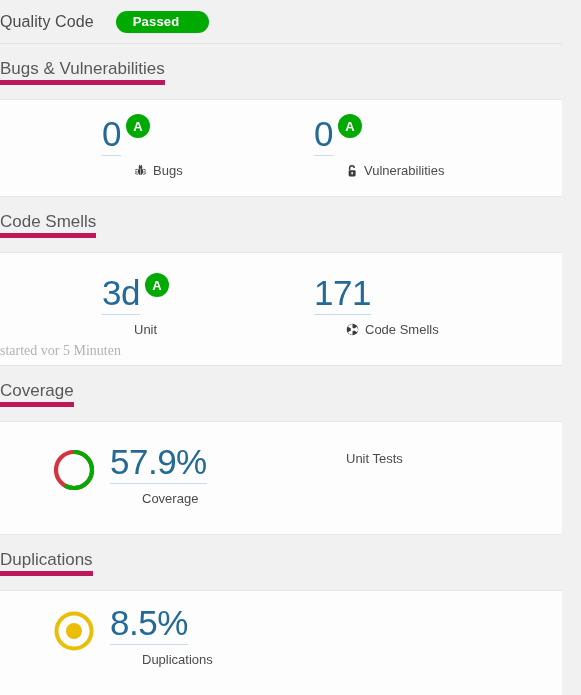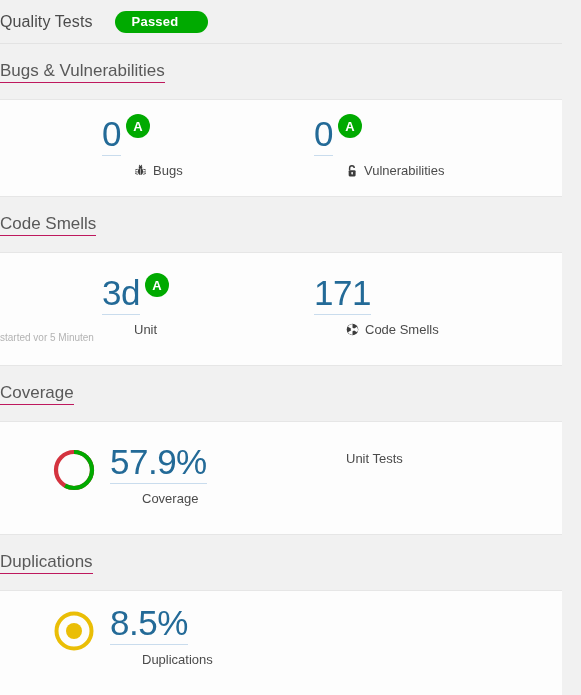--- a/index.html
+++ b/index.html
@@ -65,21 +65,21 @@
     height: 56px;
     display: flex;
     align-items: center;
     padding-left: 8px;
     box-sizing: border-box;
     border-bottom: 1px solid #e6e6e6;
   }
   .sec-head-link {
     font-size: 17px;
     color: #595959;
-    border-bottom: 1px solid #be185d;
+    border-bottom: 5px solid #be185d;
     padding-bottom: 2px;
     line-height: 19px;
     cursor: pointer;
   }
 
   
   .panel {
     background: #fdfdfd;
     border-bottom: 1px solid #e6e6e6;
     position: relative;
@@ -140,34 +140,35 @@
 
   .leading-circle {
     flex: none;
     margin-right: 14px;
     margin-top: 4px;
   }
 
   .started-note {
     position: absolute;
     left: 8px;
-    bottom: 22px;
-    font-size: 10px;
+    bottom: 6px;
+    font-size: 14px;
     color: #b3b3b3;
     white-space: nowrap;
+    font-family: Liberation Serif, serif;
   }
 </style>
 </head>
 <body>
 
 <div class="page">
   <div class="content">
 
     <div class="qg-row">
-      <span class="qg-title">Quality Tests</span>
+      <span class="qg-title">Quality Code</span>
       <span class="qg-badge" style="background: rgb(0, 170, 0);">Passed</span>
     </div>
 
     <div id="sections-root">
         <div class="sec-head">
           <span class="sec-head-link">Bugs &amp; Vulnerabilities</span>
         </div>
         <div class="panel" style="height: 96px;">
           <div class="measure" style="position: absolute; left: 110px; top: 16px;">
             <div class="measure-block">

